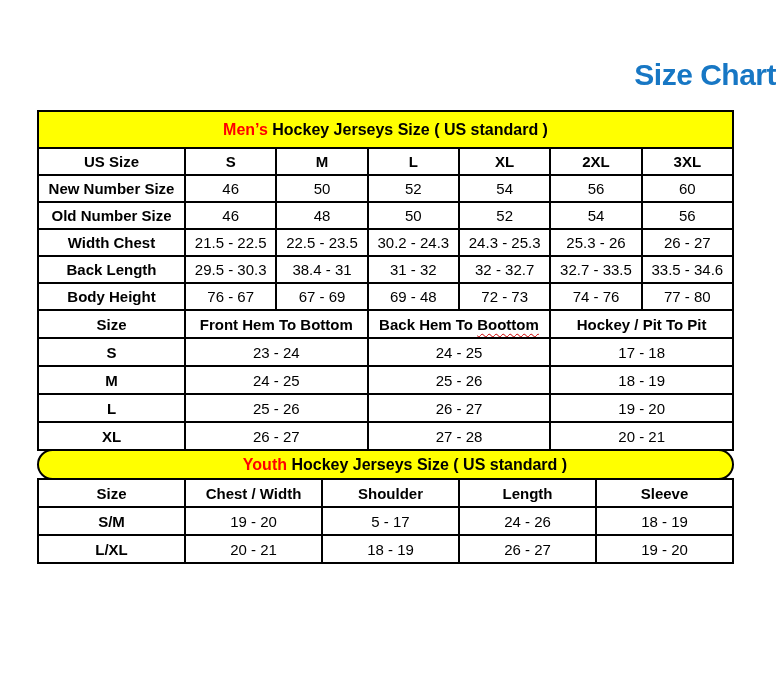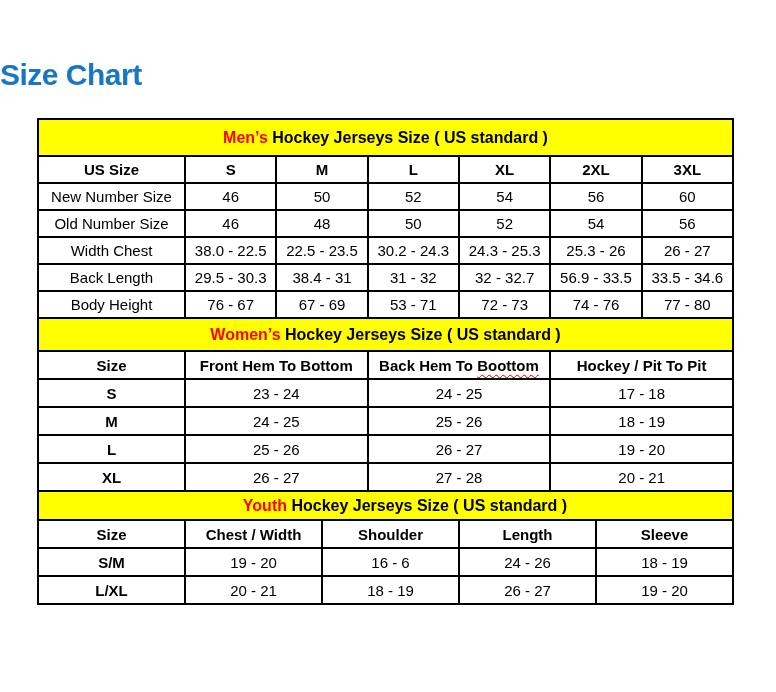--- a/index.html
+++ b/index.html
@@ -4,32 +4,32 @@
 <style>
   html, body { margin: 0; padding: 0; }
   body {
     width: 776px; height: 692px;
     background: #ffffff;
     font-family: "Liberation Sans", sans-serif;
     color: #000000;
     overflow: hidden;
   }
   .title {
-    margin: 58px 0 26px 0;
-    text-align: left;
+    margin: 58px 0 18px 0;
+    text-align: right;
     color: #1777C4;
     font-size: 30px;
     font-weight: bold;
     letter-spacing: -0.5px;
   }
   .tables {
     margin-left: 37px;
     width: 697px;
   }
-  .tables > * + * { margin-top: -2px; }
+  .tables > * + * { margin-top: -2px; border-radius: 29px; }
   .banner {
     box-sizing: border-box;
     background: #FFFF00;
     border: 2px solid #000;
     text-align: center;
     font-weight: bold;
     font-size: 16px;
   }
   .banner-mens   { height: 39px; line-height: 36px; }
   .banner-womens { height: 35px; line-height: 32px; }
@@ -46,21 +46,21 @@
     vertical-align: middle;
     padding: 0 2px;
     font-size: 15px;
     overflow: hidden;
     white-space: nowrap;
   }
   table.grid th { font-weight: bold; }
   table.mens  td, table.mens  th { height: 25px; }
   table.womens td, table.womens th { height: 26px; }
   table.youth td, table.youth th { height: 26px; }
-  td.rowlabel-plain { font-weight: normal; }
+  td.rowlabel-plain { font-weight: bold; }
   td.rowlabel-bold  { font-weight: bold; }
   .misspelled {
     text-decoration: underline;
     text-decoration-style: wavy;
     text-decoration-color: #CC0000;
     text-decoration-thickness: 1px;
     text-underline-offset: 3px;
   }
 </style>
 </head>
@@ -110,52 +110,48 @@
           <td class="rowlabel-plain">Old Number Size</td>
           <td>46</td>
           <td>48</td>
           <td>50</td>
           <td>52</td>
           <td>54</td>
           <td>56</td>
         </tr>
         <tr>
           <td class="rowlabel-plain">Width Chest</td>
-          <td>38.0 - 22.5</td>
+          <td>21.5 - 22.5</td>
           <td>22.5 - 23.5</td>
           <td>30.2 - 24.3</td>
           <td>24.3 - 25.3</td>
           <td>25.3 - 26</td>
           <td>26 - 27</td>
         </tr>
         <tr>
           <td class="rowlabel-plain">Back Length</td>
           <td>29.5 - 30.3</td>
           <td>38.4 - 31</td>
           <td>31 - 32</td>
           <td>32 - 32.7</td>
-          <td>56.9 - 33.5</td>
+          <td>32.7 - 33.5</td>
           <td>33.5 - 34.6</td>
         </tr>
         <tr>
           <td class="rowlabel-plain">Body Height</td>
           <td>76 - 67</td>
           <td>67 - 69</td>
-          <td>53 - 71</td>
+          <td>69 - 48</td>
           <td>72 - 73</td>
           <td>74 - 76</td>
           <td>77 - 80</td>
         </tr>
       </tbody>
     </table>
 
-    <div class="banner banner-womens">
-      <span class="hl">Women’s</span>
-      <span>Hockey Jerseys Size ( US standard )</span>
-    </div>
 
     <table class="grid womens">
       <colgroup>
         <col style="width:147px">
         <col>
           <col>
           <col>
       </colgroup>
       <tbody>
         <tr>
@@ -208,21 +204,21 @@
         <tr>
           <th>Size</th>
           <th>Chest / Width</th>
           <th>Shoulder</th>
           <th>Length</th>
           <th>Sleeve</th>
         </tr>
         <tr>
           <td class="rowlabel-bold">S/M</td>
           <td>19 - 20</td>
-          <td>16 - 6</td>
+          <td>5 - 17</td>
           <td>24 - 26</td>
           <td>18 - 19</td>
         </tr>
         <tr>
           <td class="rowlabel-bold">L/XL</td>
           <td>20 - 21</td>
           <td>18 - 19</td>
           <td>26 - 27</td>
           <td>19 - 20</td>
         </tr>

